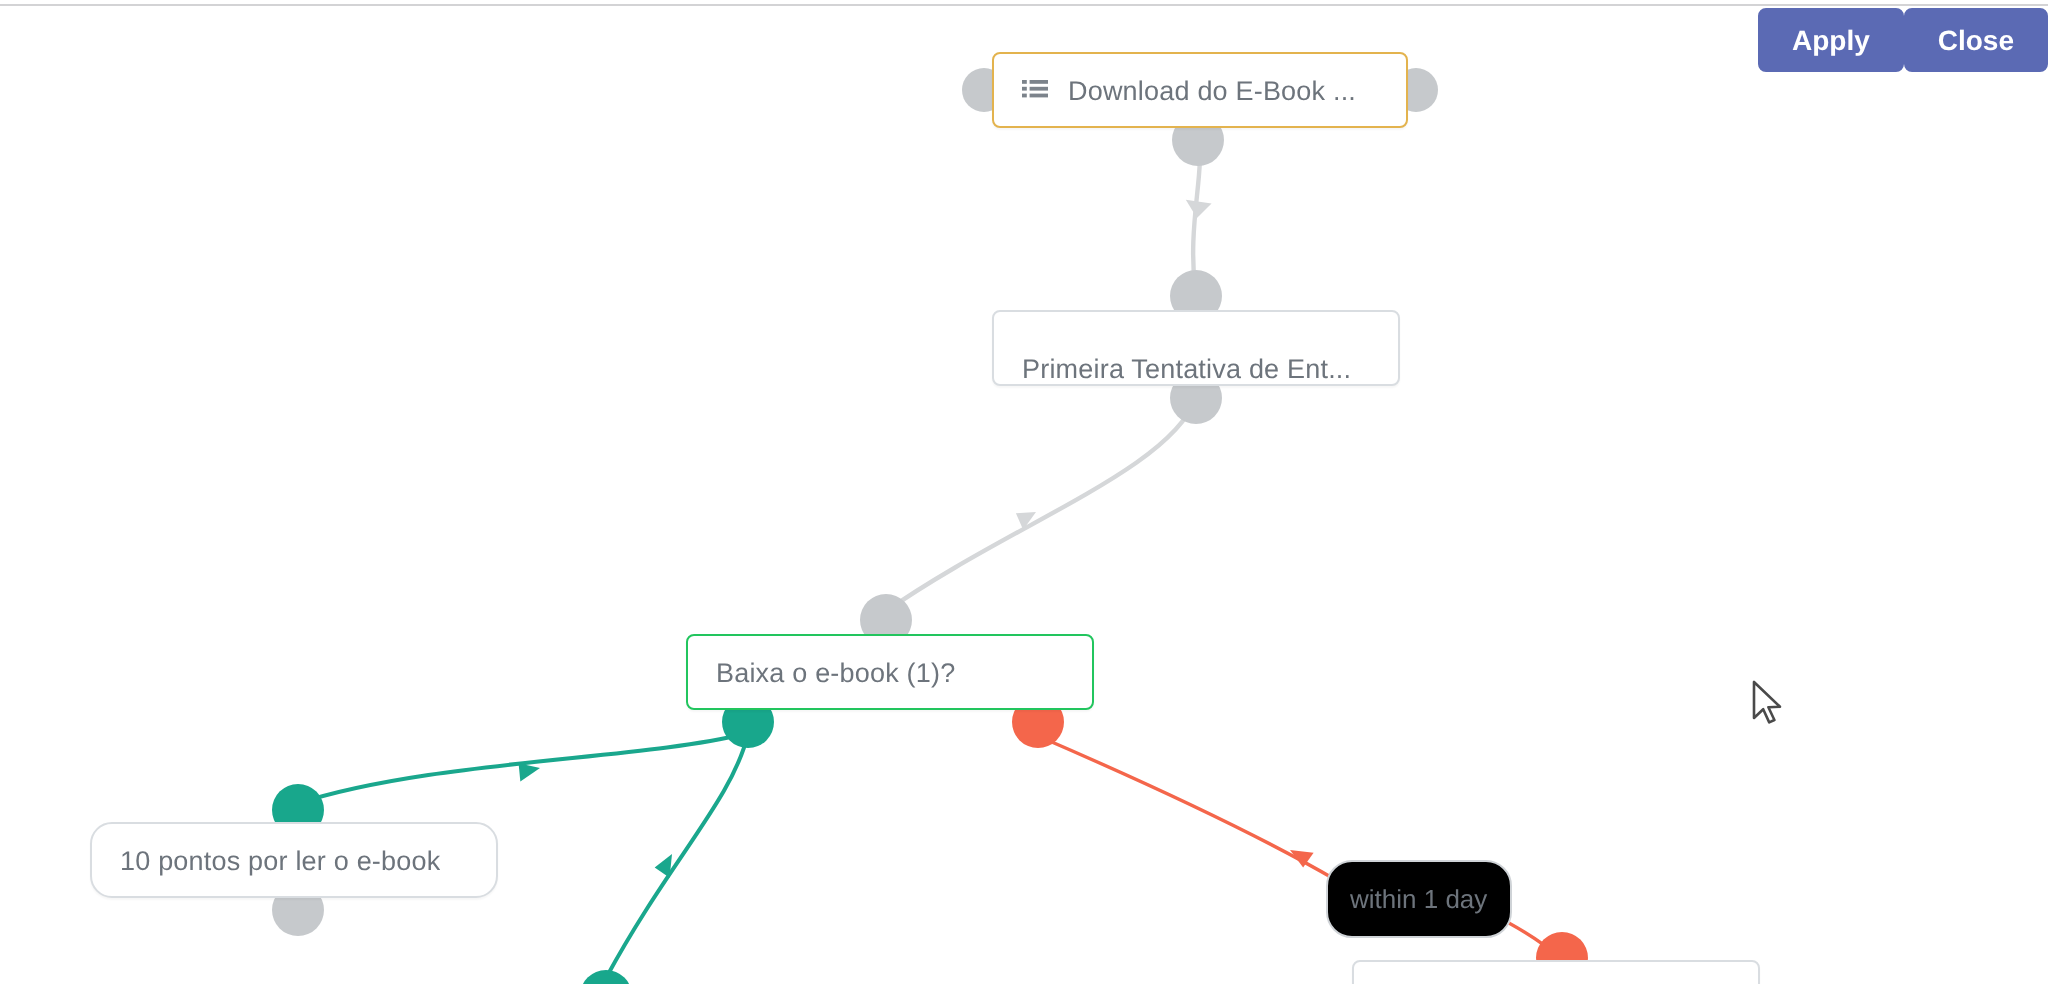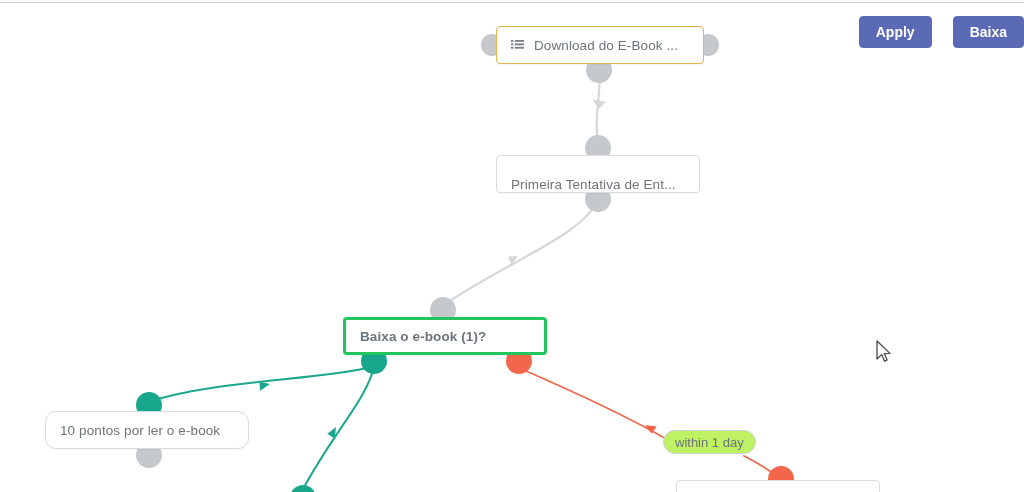--- a/index.html
+++ b/index.html
@@ -51,21 +51,21 @@
     display: flex;
     align-items: center;
     padding: 0 14px;
     font-size: 13.5px;
     color: #6d747c;
     letter-spacing: 0.1px;
     box-shadow: 0 1px 1px rgba(0,0,0,0.035);
     z-index: 3;
   }
   .node.gold   { border: 1px solid #e3b34e; }
-  .node.teal   { border: 3px solid #22c55e; font-weight: bold; }
+  .node.teal   { border: 1px solid #22c55e; }
   .node-label  { white-space: nowrap; overflow: hidden; }
 
   .list-icon {
     width: 13px;
     height: 11px;
     margin-right: 10px;
     flex: 0 0 auto;
     display: block;
   }
 
@@ -87,40 +87,40 @@
     width: 22px; height: 22px;
     border-radius: 50%;
   }
   .port.green  { background: #18a78c; }
   .port.red    { background: #f4664b; }
 
   
   .edge-label {
     position: absolute;
     box-sizing: border-box;
-    background: #bef264;
+    background: #000000;
     border: 1px solid #cfd3d7;
     border-radius: 13px;
-    height: 24px;
+    height: 39px;
     padding: 0 11px;
     display: flex;
     align-items: center;
     font-size: 13px;
     color: #6d747c;
     white-space: nowrap;
     z-index: 4;
   }
 
   
   #action-bar {
     position: absolute;
-    top: 16px;
+    top: 4px;
     right: 0px;
     display: flex;
-    gap: 21px;
+    gap: 0;
     z-index: 20;
   }
   .btn {
     background: #5b6ab4;
     color: #ffffff;
     border: 1px solid #5b6ab4;
     border-radius: 4px;
     font-size: 14px;
     font-weight: bold;
     padding: 8px 16px;
@@ -222,18 +222,18 @@
   </div>
 
   <div class="edge-label" style="left:663px; top:430px;">
     <span>within 1 day</span>
   </div>
 
 </div>
 
 <div id="action-bar">
   <button class="btn">Apply</button>
-  <button class="btn">Baixa</button>
+  <button class="btn">Close</button>
 </div>
 
 <svg id="cursor" style="left:873px; top:339px;" width="20" height="26" viewBox="0 0 20 26" xmlns="http://www.w3.org/2000/svg">
   <path d="M4,2 L4,20 L8.6,15.6 L11.6,22.2 L14.2,21 L11.2,14.6 L17,14.4 Z" fill="#ffffff" stroke="#4a4a4a" stroke-width="1.3" stroke-linejoin="round"></path>
 </svg>
 
 </body></html>

